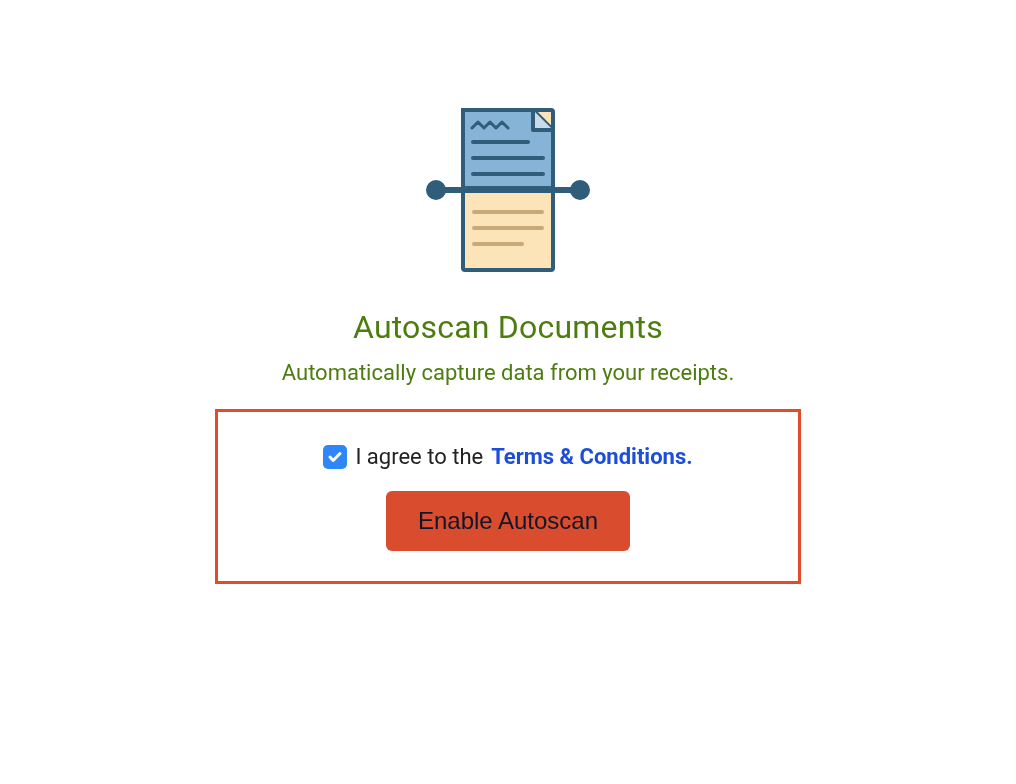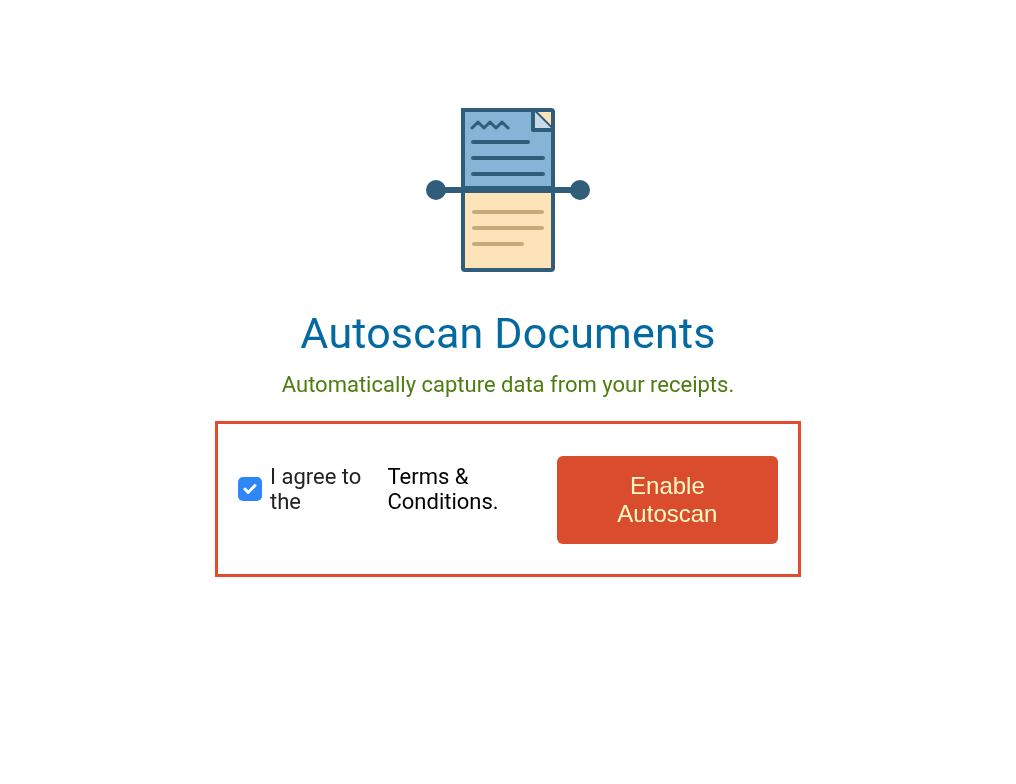--- a/index.html
+++ b/index.html
@@ -19,37 +19,37 @@
     flex-direction:column;
     align-items:center;
   }
   .hero{
     margin-top:100px;
     display:flex;
     flex-direction:column;
     align-items:center;
   }
   .title{
-    font-size:43px;
+    font-size:32px;
     font-weight:400;
-    color:#0369a1;
+    color:#4d7c0f;
     margin:28px 0 14px 0;
     letter-spacing:0.2px;
   }
   .subtitle{
     font-size:22px;
     color:#4d7c0f;
     margin:0 0 24px 0;
   }
   .highlight-box{
     border:3px solid #e24b2b;
     width:540px;
     padding:32px 20px 30px 20px;
     display:flex;
-    flex-direction:row;
+    flex-direction:column;
     align-items:center;
   }
   .agree-row{
     display:flex;
     align-items:center;
     gap:8px;
     font-size:22px;
     color:#222;
     margin-bottom:22px;
   }
@@ -66,26 +66,27 @@
   .checkbox svg{
     width:16px;
     height:16px;
     stroke:#ffffff;
     stroke-width:3;
     fill:none;
     stroke-linecap:round;
     stroke-linejoin:round;
   }
   .agree-link{
-    color:#000000;
+    color:#1d4ed8;
     cursor:pointer;
+    font-weight:bold;
   }
   .enable-btn{
     background:#d94c2e;
-    color:#fef9c3;
+    color:#0f172a;
     font-size:24px;
     border:none;
     border-radius:6px;
     padding:16px 32px;
     cursor:pointer;
   }
   .scan-icon{
     width:200px;
     height:180px;
   }

